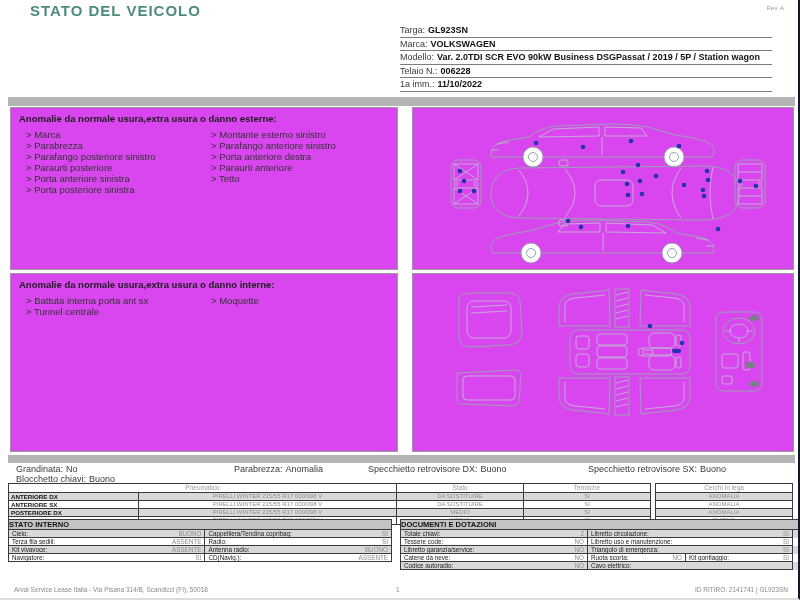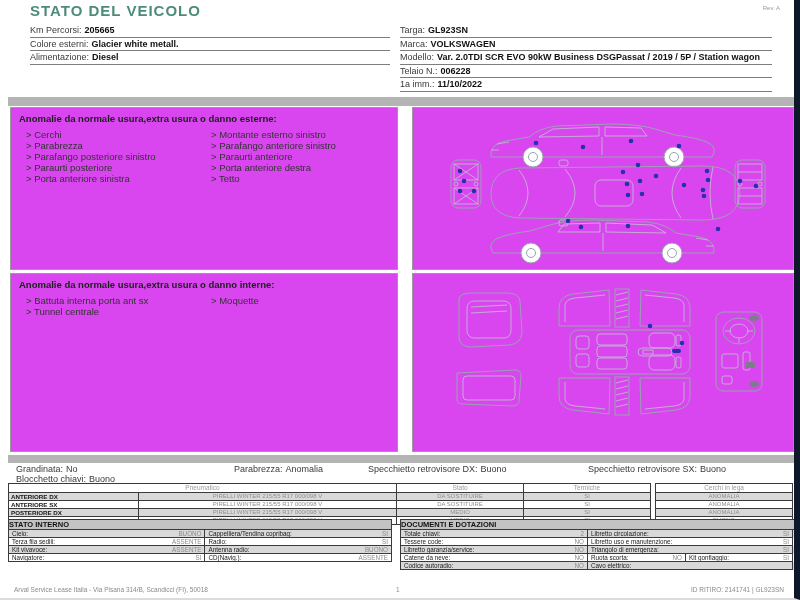--- a/index.html
+++ b/index.html
@@ -1,18 +1,18 @@
 <!DOCTYPE html>
 <html style="--title-accent: #4d8b7b; --damage-marker: #2433ad; --section-bar: #b4b4b4; --table-header-bg: #c3c3c3; --row-alt-bg: #d9d9d9;"><head>
 <meta charset="utf-8">
 <style>
   html,body{margin:0;padding:0;background:#fff;}
   .page{position:relative;width:800px;height:600px;background:#fff;overflow:hidden;
         font-family:"Liberation Sans",sans-serif;
-        border-right:6px solid #0f172a;border-bottom:2px solid #dcdcdc;box-sizing:border-box;}
+        border-right:2px solid #0f172a;border-bottom:2px solid #dcdcdc;box-sizing:border-box;}
   .title{position:absolute;left:30px;top:2px;font-size:15px;font-weight:bold;
          letter-spacing:1px;color:var(--title-accent);}
   .rev{position:absolute;right:14px;top:5px;font-size:6px;color:#999;}
   .hdrcol{position:absolute;top:24px;}
   .hdrcol.left{left:30px;width:360px;}
   .hdrcol.right{left:400px;width:372px;}
   .frow{border-bottom:1px solid #7d7d7d;padding:1px 0 1px 0;font-size:9px;line-height:10.5px;color:#3a3a3a;}
   .frow .fval{font-weight:bold;color:#111;margin-left:3px;}
   .gbar{position:absolute;left:8px;width:787px;background:var(--section-bar);}
   .bar1{top:97px;height:9px;}
@@ -59,51 +59,47 @@
   .dk{fill:#7a7e89;stroke:none;}
 </style>
 </head>
 <body>
 
 <div class="page">
 
   <div class="title">STATO DEL VEICOLO</div>
   <div class="rev">Rev. A</div>
 
-  <div class="hdrcol left">
-    <div class="frow"><span class="flabel">Km Percorsi:</span><span class="fval">205665</span></div>
-    <div class="frow"><span class="flabel">Colore esterni:</span><span class="fval">Glacier white metall.</span></div>
-    <div class="frow"><span class="flabel">Alimentazione:</span><span class="fval">Diesel</span></div>
-  </div>
 
   <div class="hdrcol right">
     <div class="frow"><span class="flabel">Targa:</span><span class="fval">GL923SN</span></div>
     <div class="frow"><span class="flabel">Marca:</span><span class="fval">VOLKSWAGEN</span></div>
     <div class="frow"><span class="flabel">Modello:</span><span class="fval">Var. 2.0TDI SCR EVO 90kW Business DSGPassat / 2019 / 5P / Station wagon</span></div>
     <div class="frow"><span class="flabel">Telaio N.:</span><span class="fval">006228</span></div>
     <div class="frow"><span class="flabel">1a imm.:</span><span class="fval">11/10/2022</span></div>
   </div>
 
   <div class="gbar bar1"></div>
 
   <div class="box ext-left">
     <div class="anom-title">Anomalie da normale usura,extra usura o danno esterne:</div>
     <div class="cols">
       <div class="col">
-        <div class="anom-item">Cerchi</div>
+        <div class="anom-item">Marca</div>
         <div class="anom-item">Parabrezza</div>
         <div class="anom-item">Parafango posteriore sinistro</div>
         <div class="anom-item">Paraurti posteriore</div>
         <div class="anom-item">Porta anteriore sinistra</div>
+        <div class="anom-item">Porta posteriore sinistra</div>
       </div>
       <div class="col">
         <div class="anom-item">Montante esterno sinistro</div>
         <div class="anom-item">Parafango anteriore sinistro</div>
+        <div class="anom-item">Porta anteriore destra</div>
         <div class="anom-item">Paraurti anteriore</div>
-        <div class="anom-item">Porta anteriore destra</div>
         <div class="anom-item">Tetto</div>
       </div>
     </div>
   </div>
 
   <div class="box ext-right">
     <svg width="378" height="161" viewBox="0 0 378 161">
       <defs>
         <g id="sidecar">
           <path class="o" d="M2,31 Q3,22 16,19 L40,15 Q50,6 68,4 L122,2 Q150,2 166,7 L186,13 Q210,16 220,21 Q226,25 225,31 L223,35 L2,35 Z"></path>

